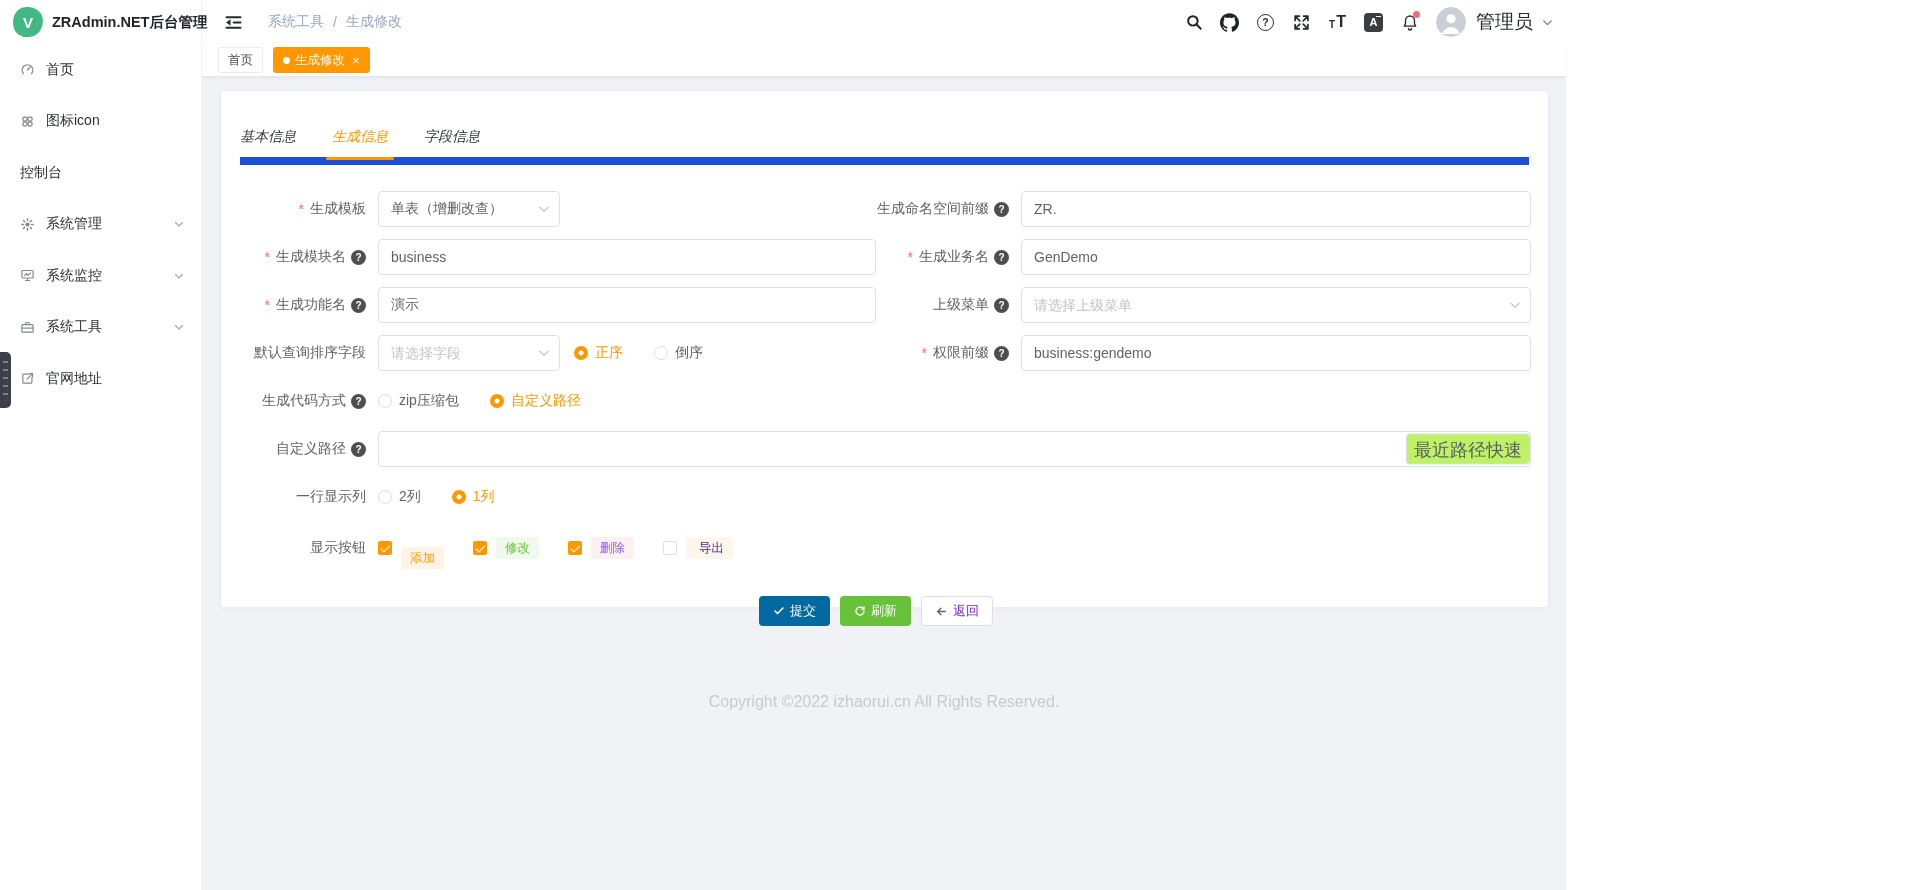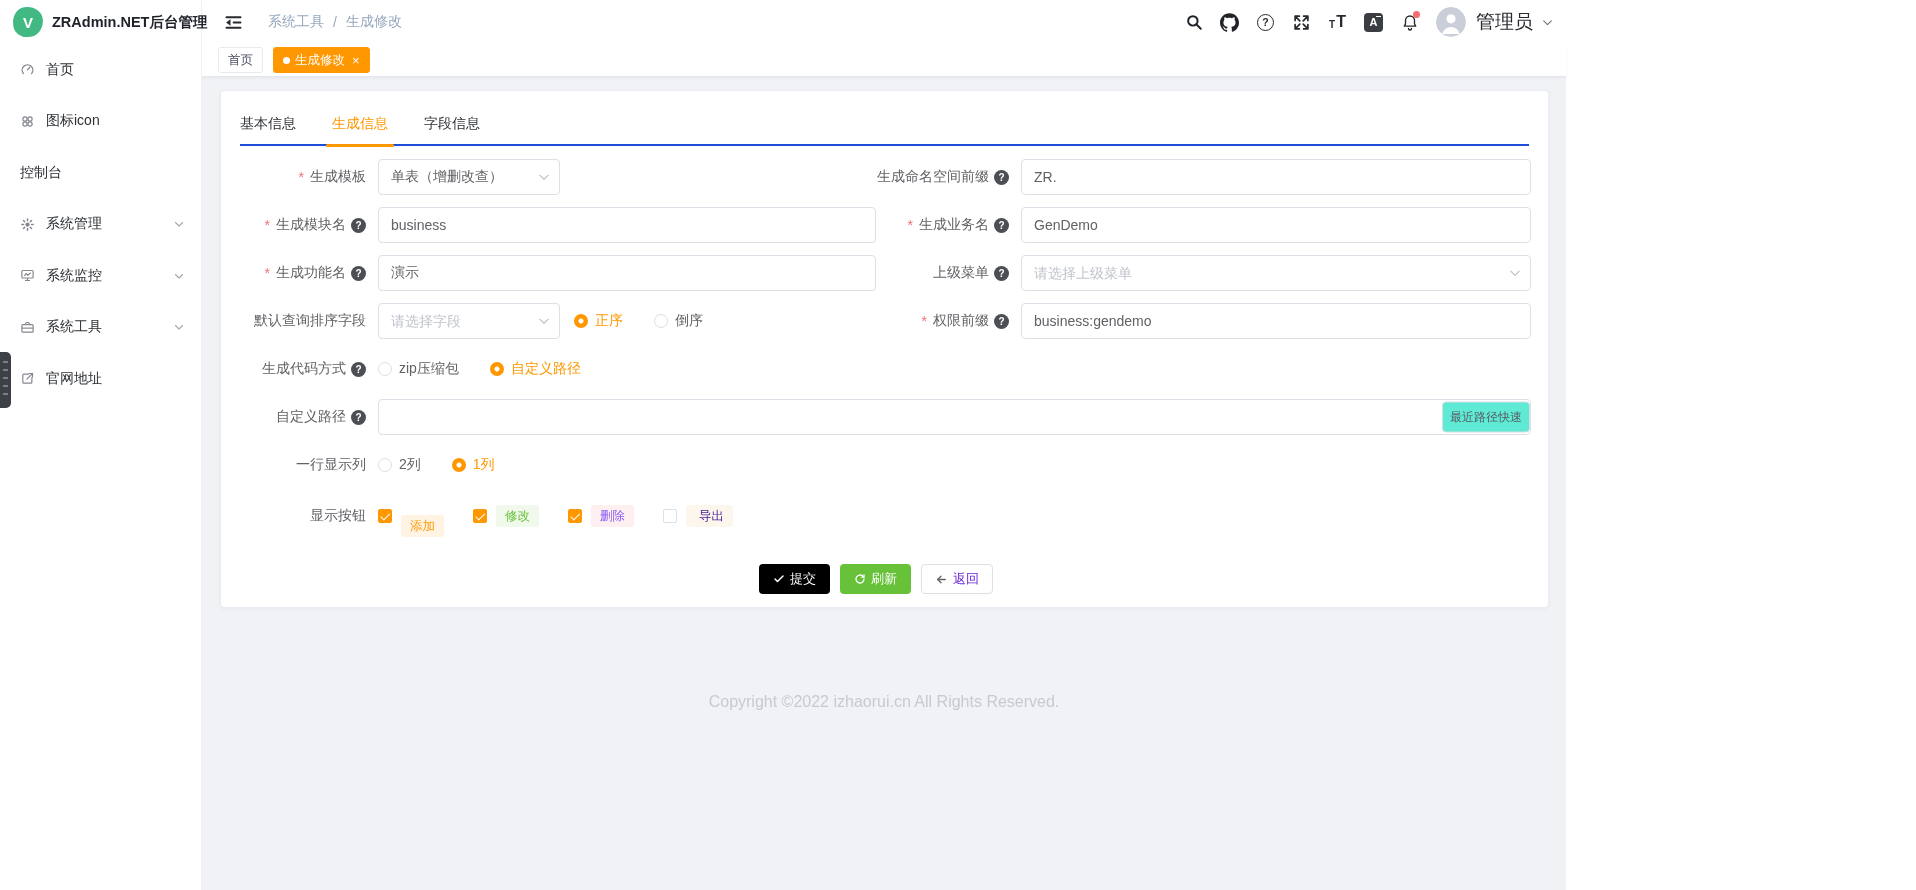--- a/index.html
+++ b/index.html
@@ -42,21 +42,21 @@
 
   .tagsbar { height:33px; background:#fff; border-bottom:1px solid #e3e6ec; box-shadow:0 1px 3px rgba(0,0,0,.05); display:flex; align-items:center; gap:10px; padding-left:16px; flex:none; position:relative; z-index:2; }
   .tag { height:26px; display:inline-flex; align-items:center; padding:0 9px; font-size:12.5px; background:#fff; border:1px solid #e7eaef; color:#495060; border-radius:3px; cursor:pointer; }
   .tag.active { background:#ff9700; border-color:#ff9700; color:#fff; gap:5px; }
   .tag-dot { width:7px; height:7px; border-radius:50%; background:#fff; }
   .tag-close { font-size:13px; margin-left:2px; line-height:1; }
 
   
   .content { flex:1; position:relative; overflow:hidden; }
   .card { margin:13px 17px 0 18px; height:518px; background:#fff; border:1px solid #e9ecf2; border-radius:4px; box-shadow:0 1px 4px rgba(0,0,0,.04); padding-top:24px; }
-  .tabs { margin:0 19px; display:flex; border-bottom:2px solid #1d4ed8; }
+  .tabs { margin:13px 19px; display:flex; border-bottom:8px solid #1d4ed8;font-style:italic; }
   .tab { margin-right:36px; font-size:14px; color:#2d3035; padding-bottom:11px; position:relative; cursor:pointer; }
   .tab.active { color:#ff9700; }
   .tab.active::after { content:""; position:absolute; left:-6px; right:-6px; bottom:-3px; height:3px; background:#ff9700; border-radius:2px; }
 
   .form { padding:13px 17px 0 0; }
   .frow { display:flex; align-items:center; min-height:36px; margin-bottom:12px; }
   .fcol { width:50%; display:flex; align-items:center; }
   .fcol.full { width:100%; }
   .flabel { flex:none; width:157px; padding-right:12px; display:inline-flex; align-items:center; justify-content:flex-end; gap:5px; font-size:14px; color:#606266; white-space:nowrap; }
   .fcol.r .flabel { width:145px; }
@@ -81,25 +81,25 @@
   .check + .check { margin-left:29px; }
   .cbox { width:14px; height:14px; border:1px solid #dcdfe6; border-radius:2px; background:#fff; position:relative; flex:none; }
   .check.checked .cbox { background:#ff9700; border-color:#ff9700; }
   .check.checked .cbox::after { content:""; position:absolute; left:4px; top:1px; width:3.5px; height:7.5px; border:solid #fff; border-width:0 1.5px 1.5px 0; transform:rotate(45deg); }
   .pill { height:22px; display:inline-flex; align-items:center; padding:0 9px; border-radius:3px; font-size:12.5px; }
   .pill.orange { color:#ff9700; background:#fff4e3;margin-top:20px; }
   .pill.green  { color:#67c23a; background:#f0f9eb; }
   .pill.red    { color:#8b5cf6; background:#fef0f0; }
   .pill.tan    { color:#4c1d95; background:#fdf6ec;padding-left:13px; }
 
-  .quick-btn { position:absolute; right:1px; top:50%; transform:translateY(-50%); height:31px; padding:0 7px; background:#5eead4; border:1px solid #d8dce3; border-radius:4px; font-size:12px; color:#5a5e66; display:flex; align-items:center; white-space:nowrap; cursor:pointer; }
+  .quick-btn { position:absolute; right:1px; top:50%; transform:translateY(-50%); height:31px; padding:0 7px; background:#bef264; border:1px solid #d8dce3; border-radius:4px; font-size:18px; color:#5a5e66; display:flex; align-items:center; white-space:nowrap; cursor:pointer; }
 
   .actions { display:flex; justify-content:center; gap:10px; margin-top:27px; }
   .btn { height:30px; display:inline-flex; align-items:center; gap:5px; padding:0 13px; border-radius:4px; font-size:13px; border:1px solid transparent; cursor:pointer; font-family:inherit; }
-  .btn.primary { background:#000000; color:#fff; }
+  .btn.primary { background:#0369a1; color:#fff; }
   .btn.success { background:#67c23a; color:#fff; }
   .btn.plain { background:#fff; border-color:#dcdfe6; color:#6d28d9; }
 
   .footer { margin-top:85px; text-align:center; font-size:16px; color:#c6cad1; }
 </style>
 </head>
 <body>
 
 <div class="app">
 

